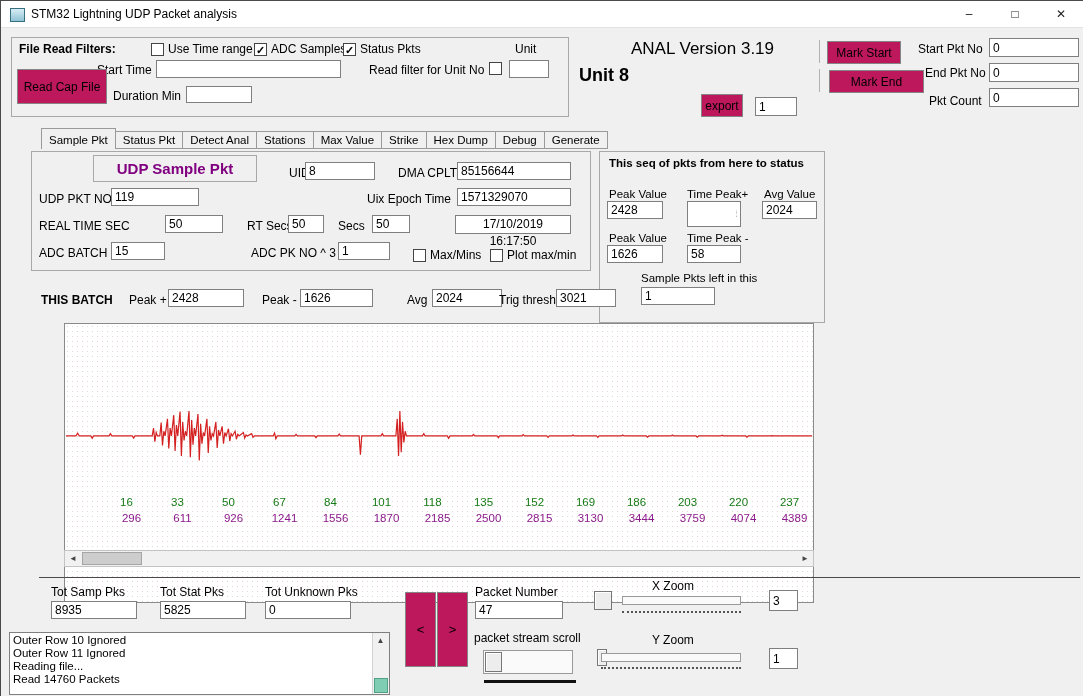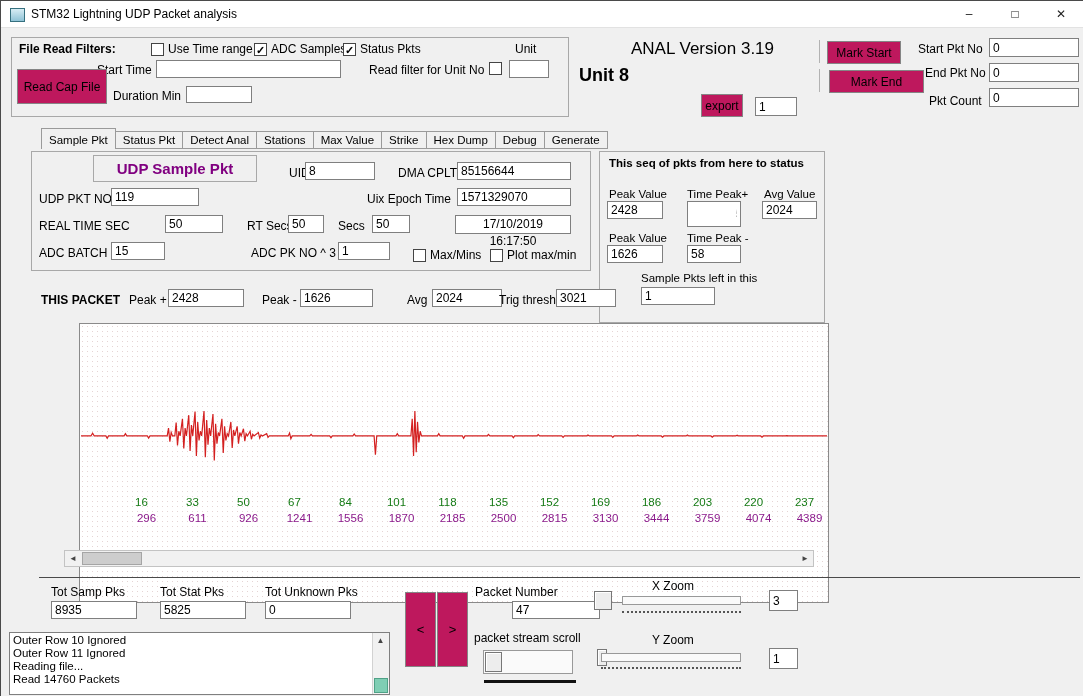--- a/index.html
+++ b/index.html
@@ -14,21 +14,21 @@
   .checkbox{position:absolute;width:13px;height:13px;background:#fff;border:1px solid #444;font:bold 11px/12px "Liberation Sans",sans-serif;text-align:center;box-sizing:border-box}
   #titlebar{position:absolute;left:0;top:0;right:0;height:26px;background:#fff;border-bottom:1px solid #e2e2e2}
   #appicon{position:absolute;left:9px;top:7px;width:13px;height:12px;border:1px solid #36707f;background:linear-gradient(#d7edf4,#8fc3d6)}
   #wintitle{position:absolute;left:30px;top:6px;font-size:12px}
   .cap{position:absolute;top:0;width:46px;height:26px;text-align:center;line-height:26px;font-size:12px;color:#222}
   #tabstrip{position:absolute;left:40px;top:127px;height:21px;display:flex;align-items:flex-end}
   .tab{border:1px solid #9a9a9a;border-left:none;background:#f0f0f0;font-size:11.5px;padding:2px 7px 2px;height:18px;line-height:13px;box-sizing:border-box;white-space:nowrap}
   .tab:first-child{border-left:1px solid #9a9a9a}
   .tab.active{height:21px;border-bottom:none;padding-top:5px;border-left:1px solid #9a9a9a;background:#f0f0f0}
   #udp-title{position:absolute;left:92px;top:154px;width:164px;height:27px;border:1px solid #a8a8a8;color:#800080;font-weight:bold;font-size:15px;text-align:center;line-height:26px;box-sizing:border-box}
-  #chart{position:absolute;left:78px;top:322px;width:750px;height:280px;background-color:#fff;border:1px solid #8a8a8a;background-image:radial-gradient(#e5d4d4 0.55px,transparent 0.7px);background-size:5px 5px;box-sizing:border-box}
+  #chart{position:absolute;left:63px;top:322px;width:750px;height:280px;background-color:#fff;border:1px solid #8a8a8a;background-image:radial-gradient(#e5d4d4 0.55px,transparent 0.7px);background-size:5px 5px;box-sizing:border-box}
   .tickrow{position:absolute;display:flex}
   .tick{width:51px;text-align:center;font-size:11.5px}
   .green{color:#157a15}
   .purple{color:#8b1a8b}
   .sb{position:absolute;background:#f1f1f1;border:1px solid #c3c3c3;box-sizing:border-box}
   .sb-arrow{position:absolute;width:16px;height:15px;color:#444;font-size:8px;line-height:15px;text-align:center}
   .sb-thumb{position:absolute;background:#cdcdcd;border:1px solid #a5a5a5;box-sizing:border-box}
   .groove{position:absolute;border:1px solid #999;background:#fafafa;box-sizing:border-box}
   .sthumb{position:absolute;background:#ededed;border:1px solid #777;box-shadow:inset 1px 1px 0 #fff;box-sizing:border-box}
   .ticksrow{position:absolute;border-top:2px dotted #555;height:0}
@@ -139,21 +139,21 @@
   <input class="input" style="left: 606px; top: 200px; width: 56px; height: 18px;" value="2428">
   <input class="input" style="left: 686px; top: 200px; width: 54px; height: 26px; padding-left: 48px;" value="59">
   <input class="input" style="left: 761px; top: 200px; width: 55px; height: 18px;" value="2024">
   <div class="label sm" style="left:608px;top:231px">Peak Value</div>
   <div class="label sm" style="left:686px;top:231px">Time Peak -</div>
   <input class="input" style="left: 606px; top: 244px; width: 56px; height: 18px;" value="1626">
   <input class="input" style="left: 686px; top: 244px; width: 54px; height: 18px;" value="58">
   <div class="label sm" style="left:640px;top:271px">Sample Pkts left in this</div>
   <input class="input" style="left: 640px; top: 286px; width: 74px; height: 18px;" value="1">
 
-  <div class="label bold" style="left:40px;top:292px">THIS PACKET</div>
+  <div class="label bold" style="left:40px;top:292px">THIS BATCH</div>
   <div class="label" style="left:128px;top:292px">Peak +</div>
   <input class="input" style="left: 167px; top: 288px; width: 76px; height: 18px;" value="2428">
   <div class="label" style="left:261px;top:292px">Peak -</div>
   <input class="input" style="left: 299px; top: 288px; width: 73px; height: 18px;" value="1626">
   <div class="label" style="left:406px;top:292px">Avg</div>
   <input class="input" style="left: 431px; top: 288px; width: 70px; height: 18px;" value="2024">
   <div class="label" style="left:498px;top:292px">Trig thresh</div>
   <input class="input" style="left: 555px; top: 288px; width: 60px; height: 18px;" value="3021">
 
   <div id="chart">
@@ -219,21 +219,21 @@
     <div id="log-sb">
       <div class="sb-arrow" style="left:0;top:0;width:15px">▲</div>
       <div id="log-thumb"></div>
     </div>
   </div>
 
   <div class="btn" style="left:404px;top:591px;width:31px;height:75px;font-size:13px">&lt;</div>
   <div class="btn" style="left:436px;top:591px;width:31px;height:75px;font-size:13px">&gt;</div>
 
   <div class="label" style="left:474px;top:584px">Packet Number</div>
-  <input class="input" style="left: 474px; top: 600px; width: 88px; height: 18px; margin-left: 37px;" value="47">
+  <input class="input" style="left: 474px; top: 600px; width: 88px; height: 18px;" value="47">
   <div class="label" style="left:473px;top:630px">packet stream scroll</div>
   <div class="groove" style="left:482px;top:649px;width:90px;height:24px">
     <div class="sthumb" style="left:1px;top:1px;width:17px;height:20px"></div>
   </div>
   <div style="position:absolute;left:483px;top:679px;width:92px;height:3px;background:#111"></div>
 
   <div class="label" style="left:651px;top:578px">X Zoom</div>
   <div class="sthumb" style="left:593px;top:590px;width:18px;height:19px"></div>
   <div class="groove" style="left:621px;top:595px;width:119px;height:9px"></div>
   <div class="ticksrow" style="left:621px;top:610px;width:119px"></div>

